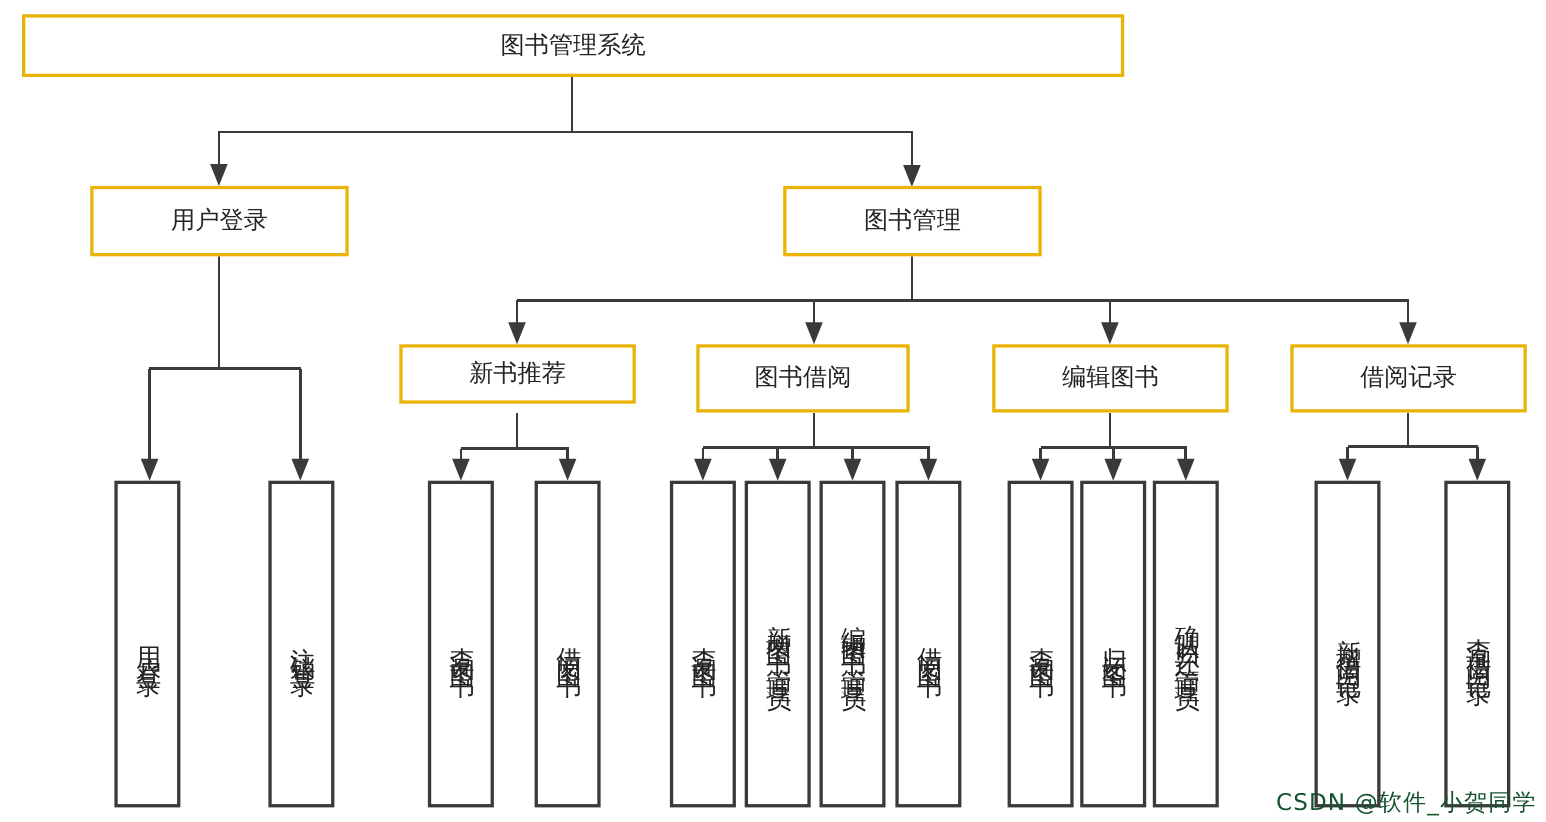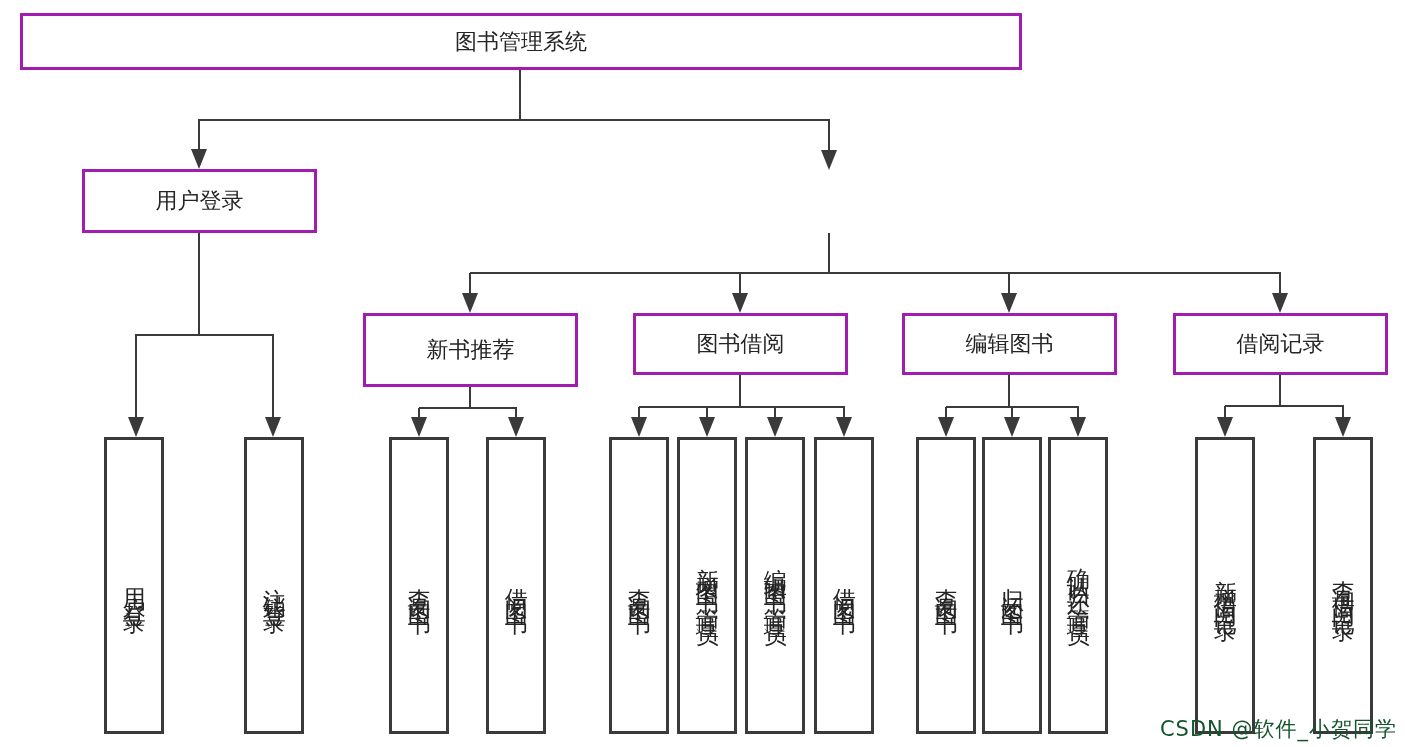--- a/index.html
+++ b/index.html
@@ -3,21 +3,21 @@
 <meta charset="utf-8">
 <style>
   html,body{margin:0;padding:0;background:#ffffff;}
   .stage{
     position:relative;width:1405px;height:747px;background:#ffffff;
     font-family:"DejaVu Sans",sans-serif;overflow:hidden;
   }
   .connectors{position:absolute;left:0;top:0;width:1405px;height:747px;}
   .node{
     position:absolute;box-sizing:border-box;background:#ffffff;
-    border:3px solid #a21caf;display:flex;align-items:center;justify-content:center;
+    border:3px solid #eab308;display:flex;align-items:center;justify-content:center;
     color:#242424;font-size:22px;line-height:1;white-space:nowrap;
   }
   .vnode{
     position:absolute;box-sizing:border-box;background:#ffffff;
     border:3px solid #3a3a3a;display:flex;align-items:center;justify-content:center;
     color:#242424;
   }
   .vnode span{
     writing-mode:vertical-rl;text-orientation:upright;
     font-size:23px;letter-spacing:8px;line-height:1.1;color:#242424;
@@ -61,23 +61,24 @@
       <polygon points="1004,417 1020,417 1012,437"></polygon>
       <polygon points="1070,417 1086,417 1078,437"></polygon>
       <polygon points="1217,417 1233,417 1225,437"></polygon>
       <polygon points="1335,417 1351,417 1343,437"></polygon>
     </g>
   </svg>
 
   <div class="node" style="left:20px;top:13px;width:1002px;height:57px;">图书管理系统</div>
 
   <div class="node" style="left:82px;top:169px;width:235px;height:64px;">用户登录</div>
+  <div class="node" style="left:712px;top:169px;width:235px;height:64px;">图书管理</div>
 
-  <div class="node" style="left:363px;top:313px;width:215px;height:74px;">新书推荐</div>
-  <div class="node" style="left:633px;top:313px;width:215px;height:62px;">图书借阅</div>
+  <div class="node" style="left:363px;top:313px;width:215px;height:54px;">新书推荐</div>
+  <div class="node" style="left:633px;top:313px;width:194px;height:62px;">图书借阅</div>
   <div class="node" style="left:902px;top:313px;width:215px;height:62px;">编辑图书</div>
   <div class="node" style="left:1173px;top:313px;width:215px;height:62px;">借阅记录</div>
 
   <div class="vnode" style="left:104px;top:437px;width:60px;height:297px;">
     <span>用户登录</span>
   </div>
   <div class="vnode" style="left:244px;top:437px;width:60px;height:297px;">
     <span>注销登录</span>
   </div>
 

